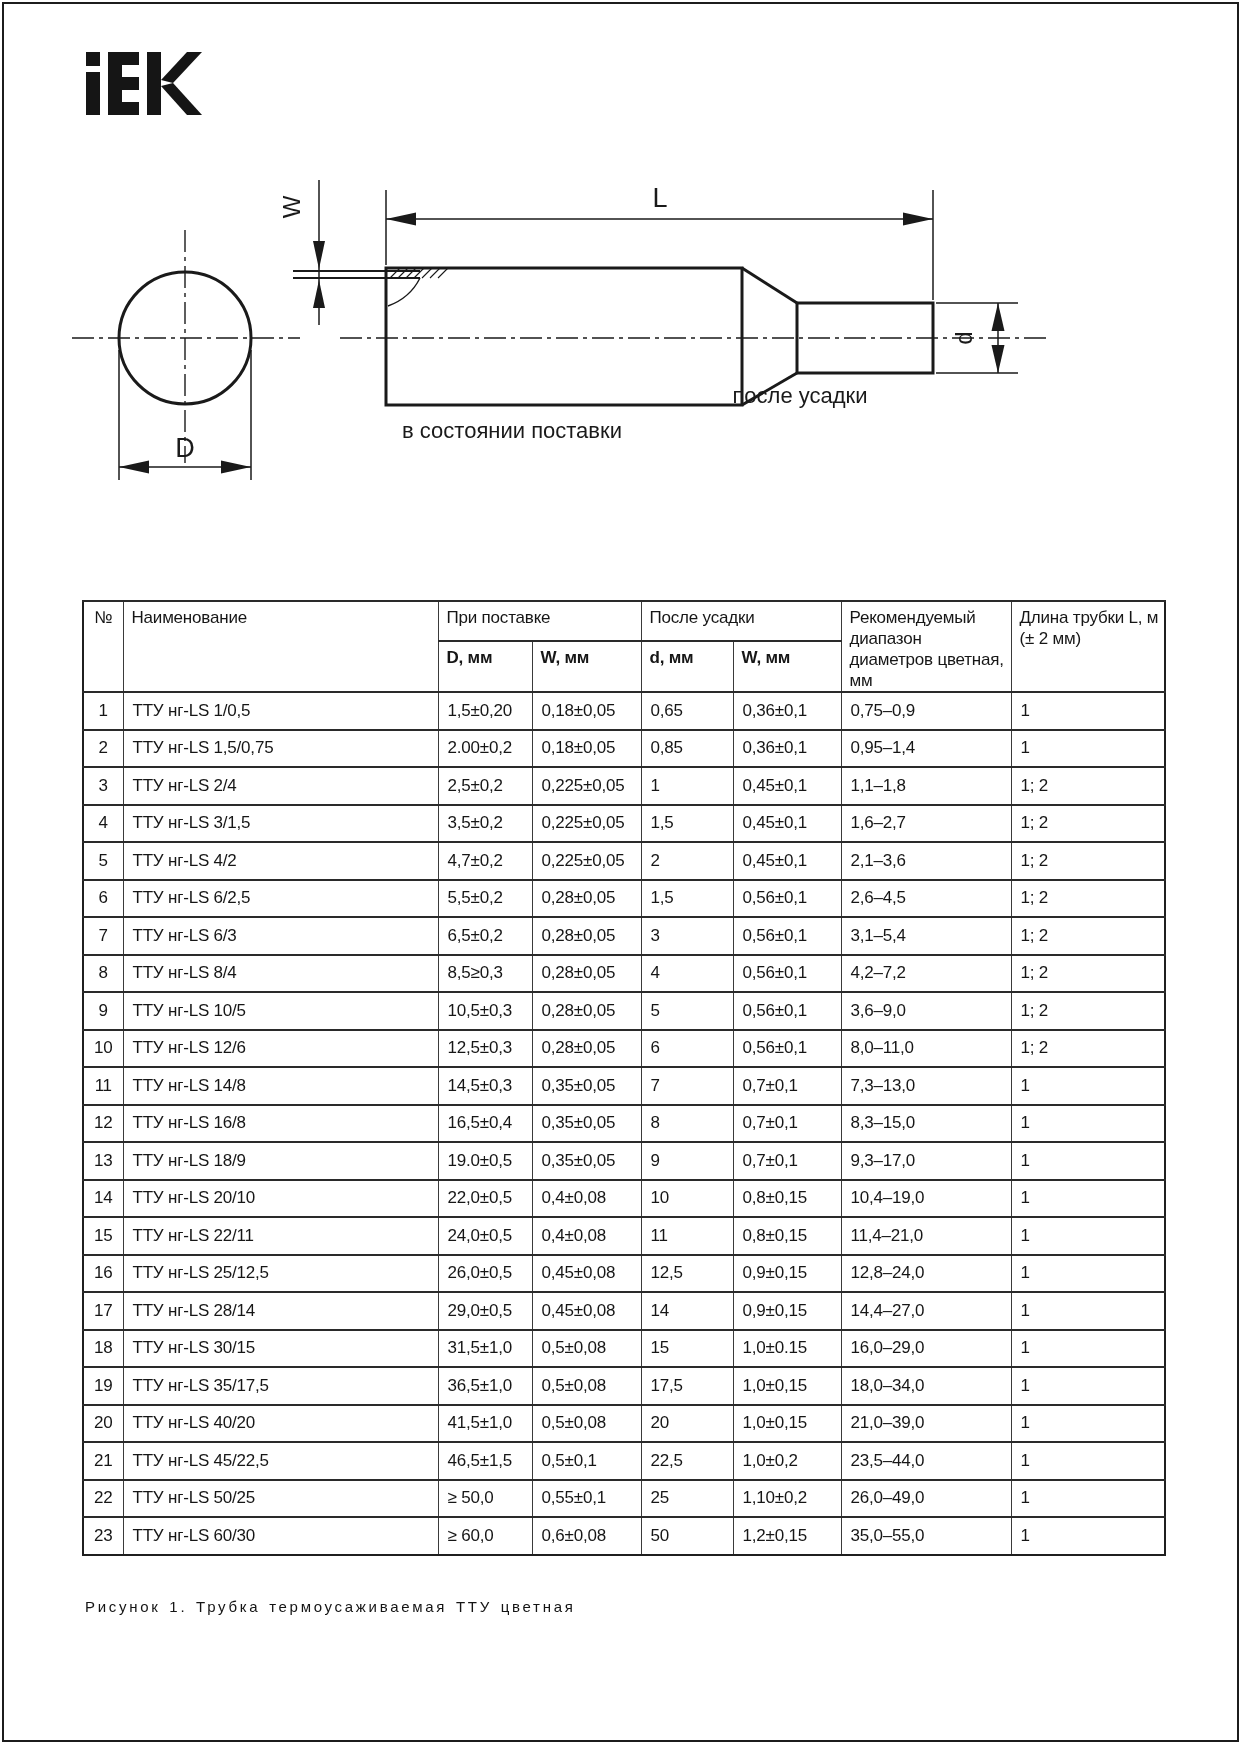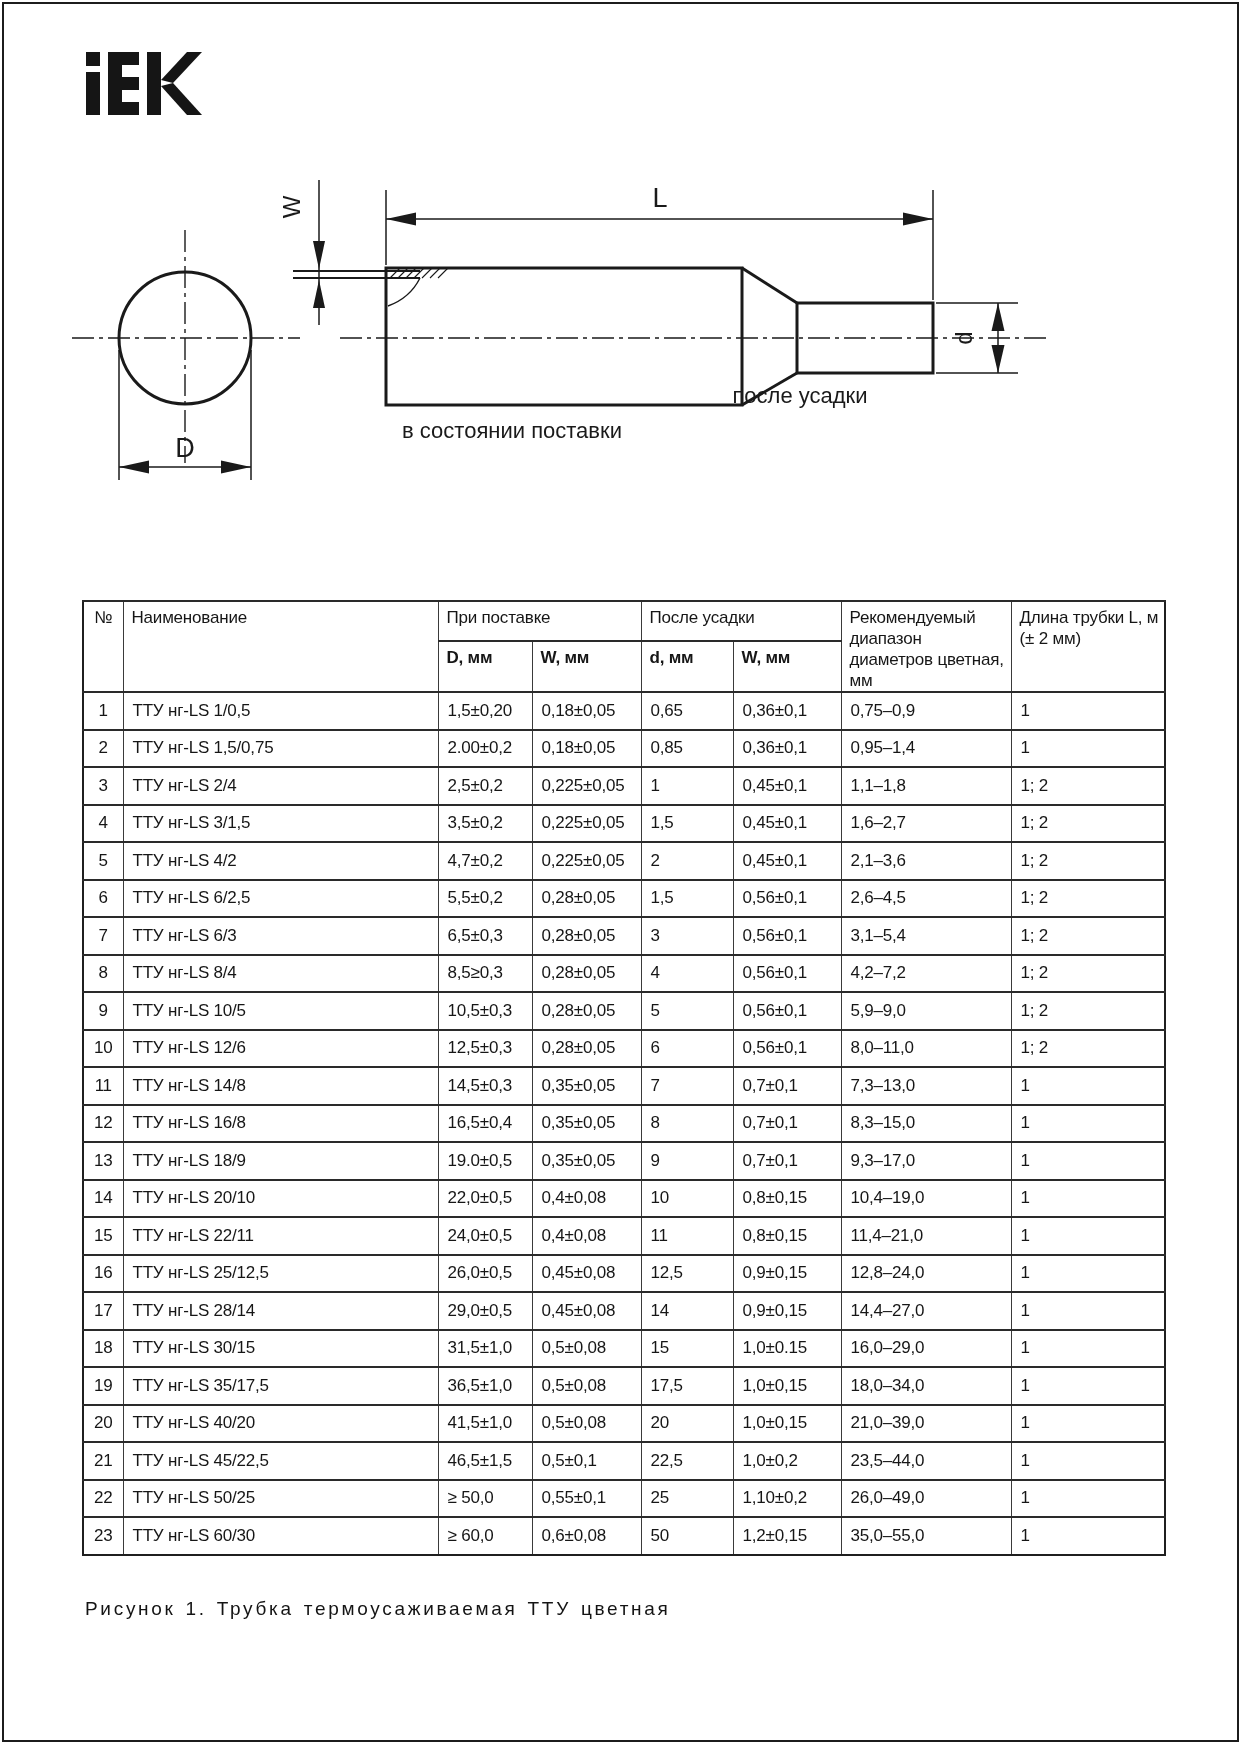--- a/index.html
+++ b/index.html
@@ -32,21 +32,21 @@
     font-weight:normal;text-align:left;
     overflow:hidden;white-space:nowrap;
   }
   table.spec thead th{vertical-align:top;padding:5px 2px 0 8px;font-size:17px;line-height:21px;white-space:normal;}
   table.spec thead tr.group-row th{height:29px;}
   table.spec thead tr.sub-row th{height:39px;font-weight:bold;}
   table.spec th.col-num,table.spec td:first-child{text-align:center;padding-left:0;padding-right:0;}
   table.spec tbody td{height:35.5px;padding:0 2px 0 9px;}
   .caption{
     position:absolute;left:85px;top:1598px;
-    font-size:19px;letter-spacing:2.7px;word-spacing:2px;color:#141414;
+    font-size:15px;letter-spacing:2.7px;word-spacing:2px;color:#141414;
   }
 </style>
 </head>
 <body>
 
 <div class="page-frame"></div>
 
 <svg class="logo" width="116" height="64" viewBox="0 0 116 64">
   <title>IEK</title>
   <g fill="#151515">
@@ -203,21 +203,21 @@
         <td>5,5±0,2</td>
         <td>0,28±0,05</td>
         <td>1,5</td>
         <td>0,56±0,1</td>
         <td>2,6–4,5</td>
         <td>1; 2</td>
       </tr>
       <tr>
         <td>7</td>
         <td>ТТУ нг-LS 6/3</td>
-        <td>6,5±0,3</td>
+        <td>6,5±0,2</td>
         <td>0,28±0,05</td>
         <td>3</td>
         <td>0,56±0,1</td>
         <td>3,1–5,4</td>
         <td>1; 2</td>
       </tr>
       <tr>
         <td>8</td>
         <td>ТТУ нг-LS 8/4</td>
         <td>8,5≥0,3</td>
@@ -227,21 +227,21 @@
         <td>4,2–7,2</td>
         <td>1; 2</td>
       </tr>
       <tr>
         <td>9</td>
         <td>ТТУ нг-LS 10/5</td>
         <td>10,5±0,3</td>
         <td>0,28±0,05</td>
         <td>5</td>
         <td>0,56±0,1</td>
-        <td>5,9–9,0</td>
+        <td>3,6–9,0</td>
         <td>1; 2</td>
       </tr>
       <tr>
         <td>10</td>
         <td>ТТУ нг-LS 12/6</td>
         <td>12,5±0,3</td>
         <td>0,28±0,05</td>
         <td>6</td>
         <td>0,56±0,1</td>
         <td>8,0–11,0</td>

